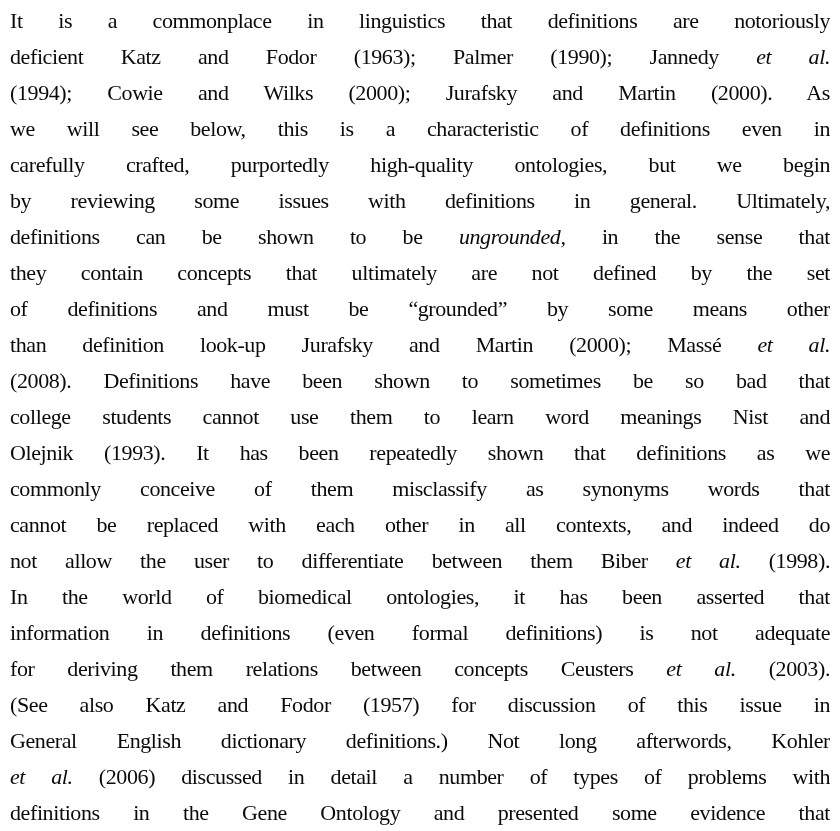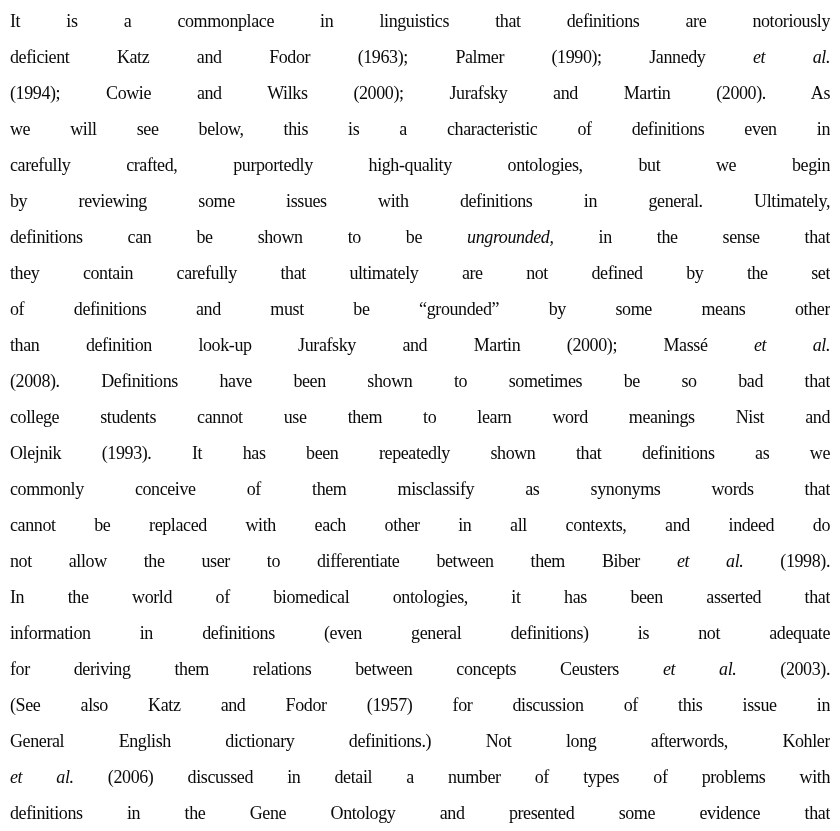--- a/index.html
+++ b/index.html
@@ -12,21 +12,21 @@
     height: 831px;
     box-sizing: border-box;
     background: #ffffff;
     overflow: hidden;
   }
   .paragraph {
     box-sizing: border-box;
     width: 840px;
     padding: 3px 10px 0 10px;
     font-family: "Liberation Serif", "DejaVu Serif", serif;
-    font-size: 18px;
+    font-size: 22px;
     letter-spacing: -0.4px;
     line-height: 36px;
     color: #0a0a0a;
   }
   .line {
     text-align: justify;
     text-align-last: justify;
     text-justify: inter-word;
     white-space: normal;
     height: 36px;
@@ -42,30 +42,30 @@
 
 <div class="page">
   <div class="paragraph" id="paragraph" style="color: rgb(10, 10, 10);">
       <div class="line"><span>It is a commonplace in linguistics that definitions are notoriously</span></div>
       <div class="line"><span>deficient Katz and Fodor (1963); Palmer (1990); Jannedy </span><em>et al.</em></div>
       <div class="line"><span>(1994); Cowie and Wilks (2000); Jurafsky and Martin (2000). As</span></div>
       <div class="line"><span>we will see below, this is a characteristic of definitions even in</span></div>
       <div class="line"><span>carefully crafted, purportedly high-quality ontologies, but we begin</span></div>
       <div class="line"><span>by reviewing some issues with definitions in general. Ultimately,</span></div>
       <div class="line"><span>definitions can be shown to be </span><em>ungrounded,</em><span> in the sense that</span></div>
-      <div class="line"><span>they contain carefully that ultimately are not defined by the set</span></div>
+      <div class="line"><span>they contain concepts that ultimately are not defined by the set</span></div>
       <div class="line"><span>of definitions and must be “grounded” by some means other</span></div>
       <div class="line"><span>than definition look-up Jurafsky and Martin (2000); Massé </span><em>et al.</em></div>
       <div class="line"><span>(2008). Definitions have been shown to sometimes be so bad that</span></div>
       <div class="line"><span>college students cannot use them to learn word meanings Nist and</span></div>
       <div class="line"><span>Olejnik (1993). It has been repeatedly shown that definitions as we</span></div>
       <div class="line"><span>commonly conceive of them misclassify as synonyms words that</span></div>
       <div class="line"><span>cannot be replaced with each other in all contexts, and indeed do</span></div>
       <div class="line"><span>not allow the user to differentiate between them Biber </span><em>et al.</em><span> (1998).</span></div>
       <div class="line"><span>In the world of biomedical ontologies, it has been asserted that</span></div>
-      <div class="line"><span>information in definitions (even general definitions) is not adequate</span></div>
+      <div class="line"><span>information in definitions (even formal definitions) is not adequate</span></div>
       <div class="line"><span>for deriving them relations between concepts Ceusters </span><em>et al.</em><span> (2003).</span></div>
       <div class="line"><span>(See also Katz and Fodor (1957) for discussion of this issue in</span></div>
       <div class="line"><span>General English dictionary definitions.) Not long afterwords, Kohler</span></div>
       <div class="line"><em>et al.</em><span> (2006) discussed in detail a number of types of problems with</span></div>
       <div class="line"><span>definitions in the Gene Ontology and presented some evidence that</span></div>
     </div>
 </div>
 
 </body></html>

